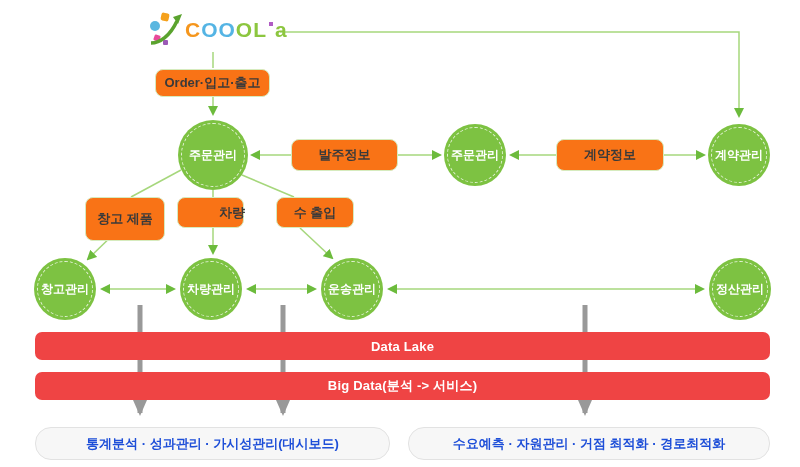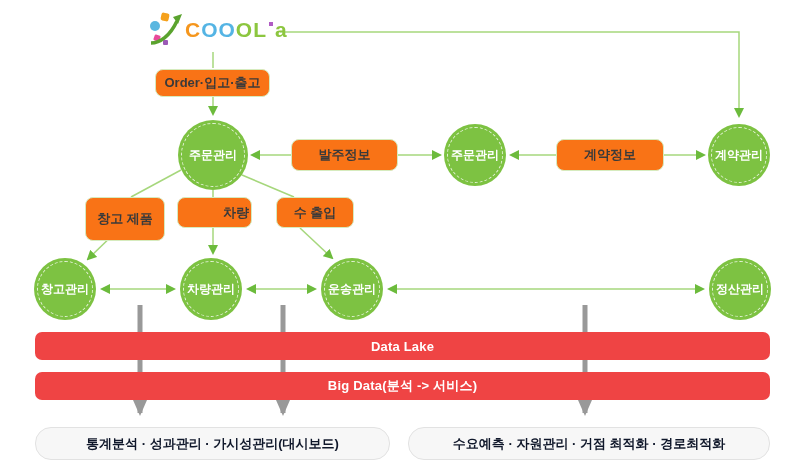--- a/index.html
+++ b/index.html
@@ -33,21 +33,21 @@
   
   .bar{
     position:absolute;z-index:2;left:35px;width:735px;height:28px;background:#ef4444;border-radius:7px;
     display:flex;align-items:center;justify-content:center;
     color:#ffffff;font-size:13px;font-weight:700;letter-spacing:.2px;
   }
   
   .rbox{
     position:absolute;z-index:2;top:427px;height:33px;background:#f7f7f7;border:1px solid #e2e2e2;border-radius:16px;
     display:flex;align-items:center;justify-content:center;
-    font-size:13px;font-weight:700;color:#0f172a;box-sizing:border-box;white-space:nowrap;
+    font-size:13px;font-weight:700;color:#1d4ed8;box-sizing:border-box;white-space:nowrap;
   }
 </style>
 </head>
 <body>
 
 <div id="stage">
 
   <svg id="wires" width="800" height="467" viewBox="0 0 800 467">
     <defs>
       <marker id="mg" markerUnits="userSpaceOnUse" markerWidth="10" markerHeight="10" refX="8" refY="5" orient="auto-start-reverse">
@@ -106,21 +106,21 @@
 
   <div class="gbox" style="left:155px;top:69px;width:115px;height:28px;">Order·입고·출고</div>
 
   <div class="circle" style="left:178px;top:120px;width:70px;height:70px;">주문관리</div>
   <div class="gbox" style="left:291px;top:139px;width:107px;height:32px;font-family:Liberation Mono, monospace;">발주정보</div>
   <div class="circle" style="left:444px;top:124px;width:62px;height:62px;">주문관리</div>
   <div class="gbox" style="left:556px;top:139px;width:108px;height:32px;">계약정보</div>
   <div class="circle" style="left:708px;top:124px;width:62px;height:62px;">계약관리</div>
 
   <div class="gbox" style="left:85px;top:197px;width:80px;height:44px;">창고 제품</div>
-  <div class="gbox" style="left:177px;top:197px;width:75px;height:31px;padding-left:43px;">차량</div>
+  <div class="gbox" style="left:177px;top:197px;width:67px;height:31px;padding-left:43px;">차량</div>
   <div class="gbox" style="left:260px;top:197px;width:78px;height:31px;margin-left:16px;">수 출입</div>
 
   <div class="circle" style="left:34px;top:258px;width:62px;height:62px;">창고관리</div>
   <div class="circle" style="left:180px;top:258px;width:62px;height:62px;">차량관리</div>
   <div class="circle" style="left:321px;top:258px;width:62px;height:62px;">운송관리</div>
   <div class="circle" style="left:709px;top:258px;width:62px;height:62px;">정산관리</div>
 
   <div class="bar" style="top:332px;">Data Lake</div>
   <div class="bar" style="top:372px;">Big Data(분석 -&gt; 서비스)</div>
 

